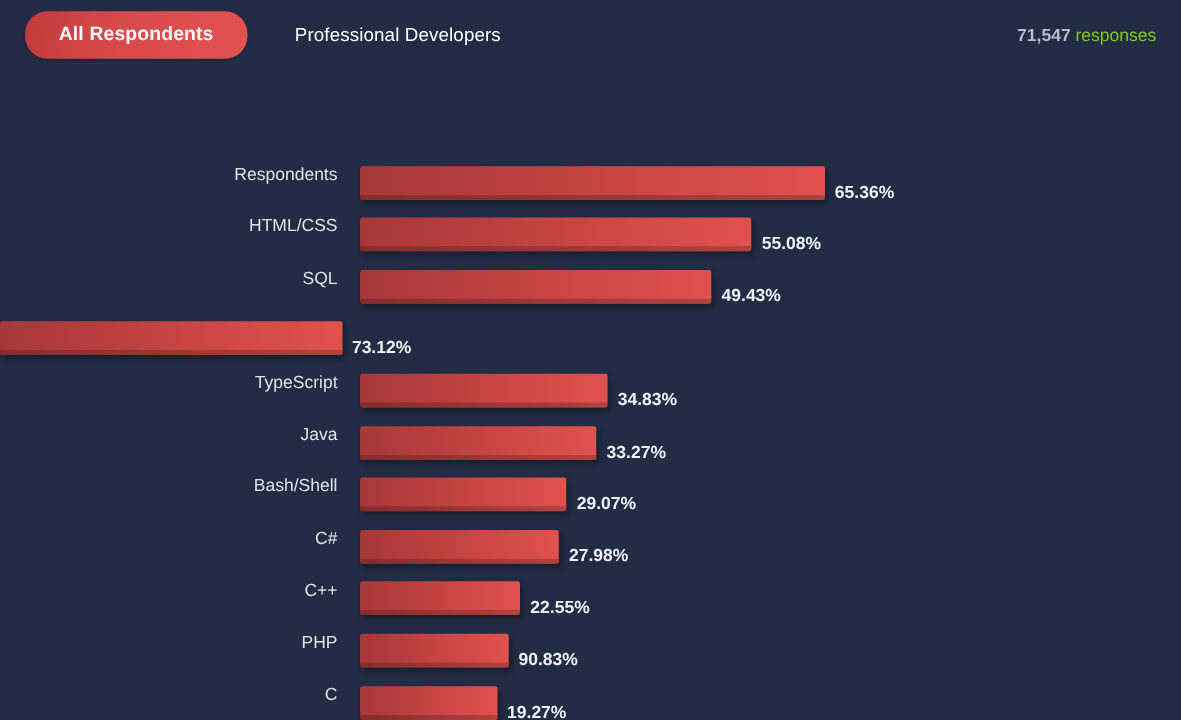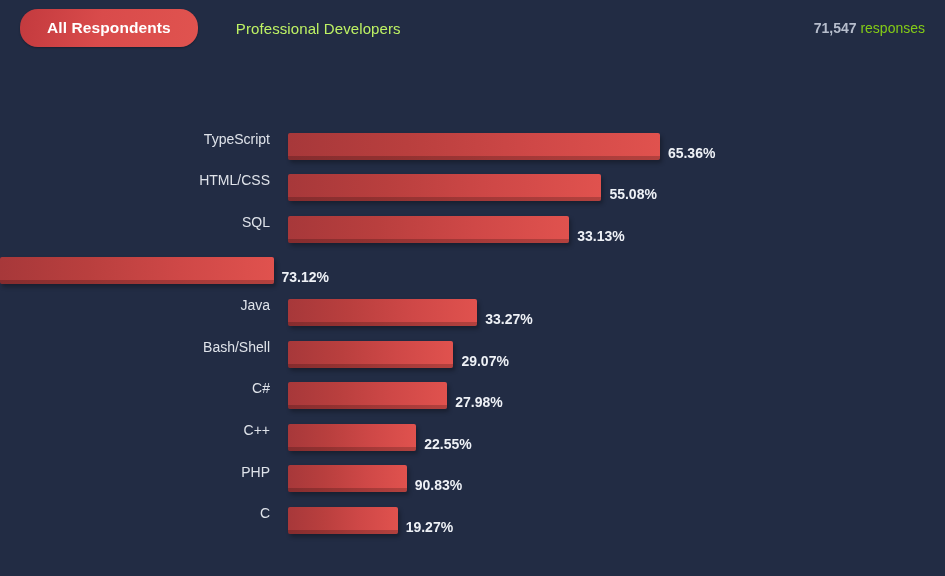--- a/index.html
+++ b/index.html
@@ -25,21 +25,21 @@
     padding: 0 20px 0 20px;
     box-sizing: border-box;
   }
   .tabs {
     display: flex;
     align-items: center;
     gap: 12px;
   }
   .tab {
     font-size: 15px;
-    color: #bef264;
+    color: #ffffff;
     padding: 0 26px;
     white-space: nowrap;
     letter-spacing: 0.1px;
     cursor: pointer;
     line-height: 1;
   }
   .tab.active {
     color: #ffffff;
     font-weight: bold;
     font-size: 15.5px;
@@ -130,47 +130,54 @@
       <div class="tab active">All Respondents</div>
       <div class="tab">Professional Developers</div>
     </div>
   <div class="responses">
     <span class="count">71,547</span><span>&nbsp;</span><span class="word">responses</span>
   </div>
 </div>
 
 <div class="chart">
     <div class="row">
-      <div class="cat-label">TypeScript</div>
+      <div class="cat-label">Respondents</div>
       <div class="bar-area">
         <div class="bar" style="width: 371.898px;"></div>
         <div class="bar-value">65.36%</div>
       </div>
     </div>
     <div class="row">
       <div class="cat-label">HTML/CSS</div>
       <div class="bar-area">
         <div class="bar" style="width: 313.405px;"></div>
         <div class="bar-value">55.08%</div>
       </div>
     </div>
     <div class="row">
       <div class="cat-label">SQL</div>
       <div class="bar-area">
         <div class="bar" style="width: 281.257px;"></div>
-        <div class="bar-value">33.13%</div>
+        <div class="bar-value">49.43%</div>
       </div>
     </div>
     <div class="row">
       <div class="bar-area">
         <div class="bar" style="width: 273.518px;"></div>
         <div class="bar-value">73.12%</div>
       </div>
     </div>
     <div class="row">
+      <div class="cat-label">TypeScript</div>
+      <div class="bar-area">
+        <div class="bar" style="width: 198.183px;"></div>
+        <div class="bar-value">34.83%</div>
+      </div>
+    </div>
+    <div class="row">
       <div class="cat-label">Java</div>
       <div class="bar-area">
         <div class="bar" style="width: 189.306px;"></div>
         <div class="bar-value">33.27%</div>
       </div>
     </div>
     <div class="row">
       <div class="cat-label">Bash/Shell</div>
       <div class="bar-area">
         <div class="bar" style="width: 165.408px;"></div>

